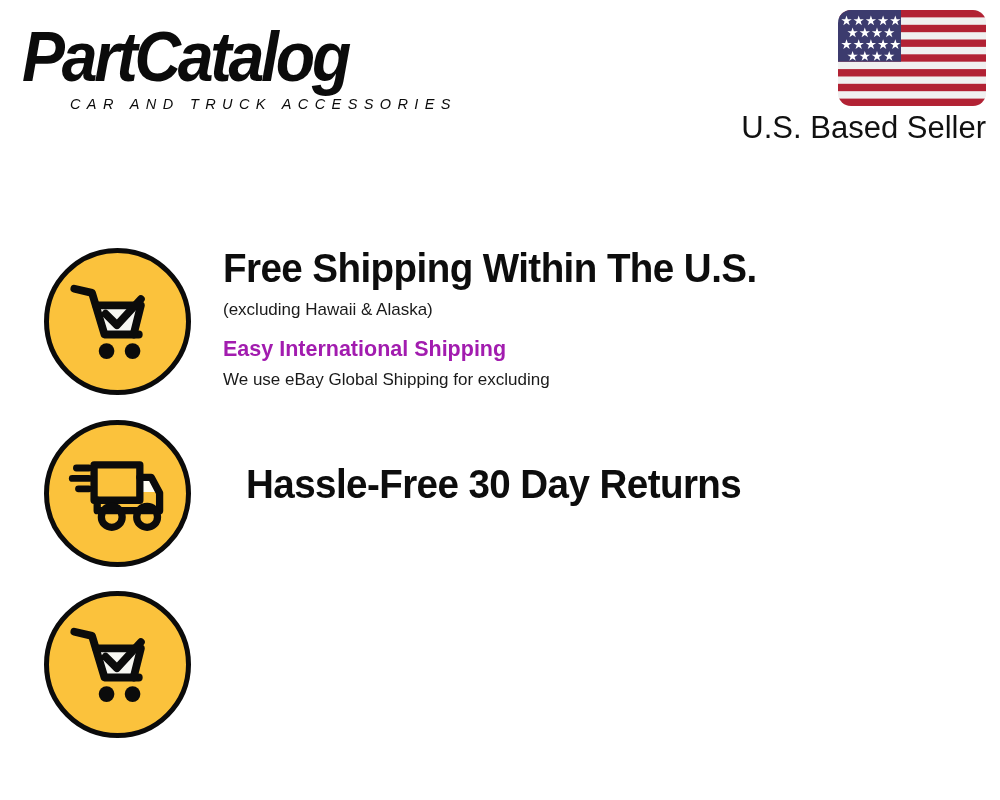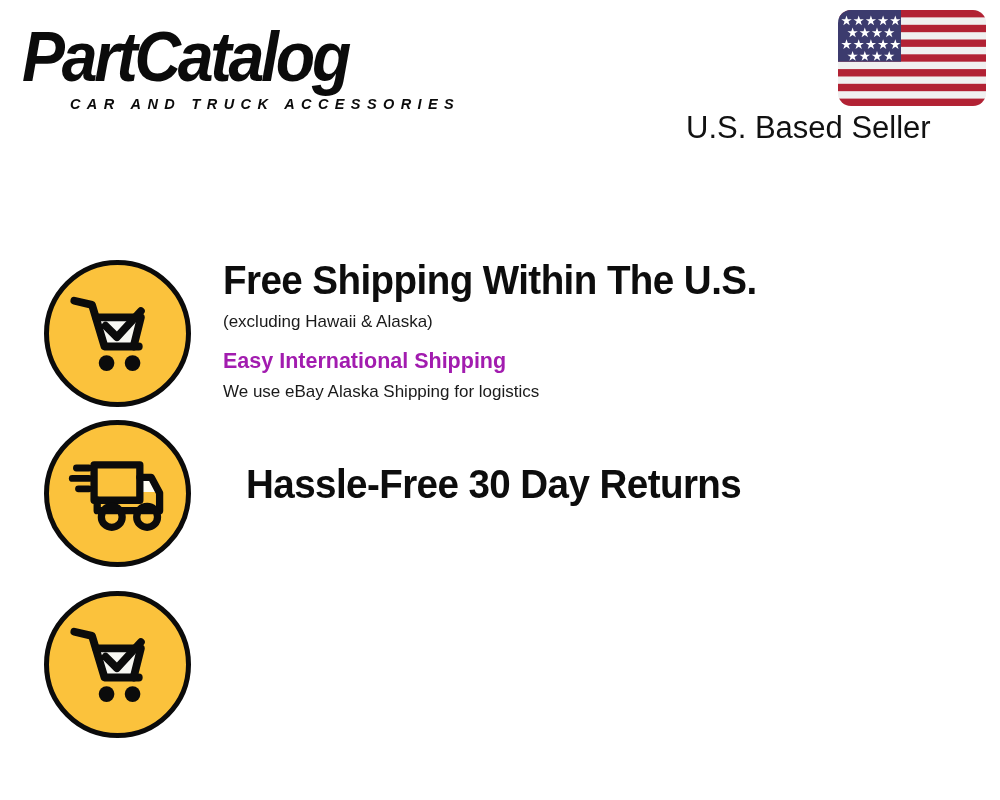--- a/index.html
+++ b/index.html
@@ -41,21 +41,21 @@
     color: #0b0b0b;
     transform: scaleX(0.92);
     transform-origin: left top;
     white-space: nowrap;
   }
   .brand-tagline {
     position: absolute;
     left: 48px;
     top: 74px;
     font-family: "Liberation Sans", sans-serif;
-    font-weight: bold;
+    font-weight: normal;
     font-style: italic;
     font-size: 14.5px;
     letter-spacing: 6.4px;
     color: #0b0b0b;
     white-space: nowrap;
   }
 
   .seller-badge {
     position: absolute;
     right: 14px;
@@ -76,37 +76,37 @@
   .flag svg { display: block; width: 148px; height: 96px; }
   .seller-text {
     margin-top: 4px;
     font-family: "Liberation Sans", sans-serif;
     font-weight: 400;
     font-size: 31px;
     line-height: 36px;
     letter-spacing: 0px;
     color: #111111;
     white-space: nowrap;
-    text-align: left;
+    text-align: right;
   }
 
   
   .features {
     position: absolute;
     left: 0;
     top: 238px;
     width: 1000px;
   }
   .feature-row {
     position: absolute;
     left: 0;
     width: 1000px;
     display: block;
   }
-  .feature-row.row-0 { top: 12px;   height: 172px; }
+  .feature-row.row-0 { top: 0px;   height: 172px; }
   .feature-row.row-1 { top: 172px; height: 172px; }
   .feature-row.row-2 { top: 343px; height: 172px; }
 
   .feature-icon {
     position: absolute;
     left: 44px;
     top: 10px;
     width: 147px;
     height: 147px;
     border-radius: 50%;
@@ -228,21 +228,21 @@
           <path d="M29 34 L72 34 L65 62" fill="none" stroke="#0b0b0b" stroke-width="7.5" stroke-linecap="round" stroke-linejoin="round"></path>
           <path d="M38 42 L49 53 L72 28" fill="none" stroke="#0b0b0b" stroke-width="7.5" stroke-linecap="round" stroke-linejoin="round"></path>
           <circle cx="39" cy="78" r="7.5" fill="#0b0b0b"></circle>
           <circle cx="64" cy="78" r="7.5" fill="#0b0b0b"></circle>
         </svg>
       </div>
       <div class="feature-text">
         <div class="headline">Free Shipping Within The U.S.</div>
         <div class="subline">(excluding Hawaii &amp; Alaska)</div>
         <div class="subline-bold">Easy International Shipping</div>
-        <div class="subline">We use eBay Alaska Shipping for logistics</div>
+        <div class="subline">We use eBay Global Shipping for excluding</div>
       </div>
     </div>
 
     <div class="feature-row row-1">
       <div class="feature-icon">
         <svg viewBox="0 0 100 100" xmlns="http://www.w3.org/2000/svg">
           <polygon points="70,34 80,34 86,48 70,48" fill="#fffdf2"></polygon>
           <rect x="27" y="22" width="44" height="34" fill="none" stroke="#0b0b0b" stroke-width="7" stroke-linejoin="round"></rect>
           <path d="M71 34 L82 34 L90 49 L90 66 L30 66 L30 56" fill="none" stroke="#0b0b0b" stroke-width="7" stroke-linejoin="round" stroke-linecap="round"></path>
           <line x1="22" y1="25" x2="10" y2="25" stroke="#0b0b0b" stroke-width="6.5" stroke-linecap="round"></line>

